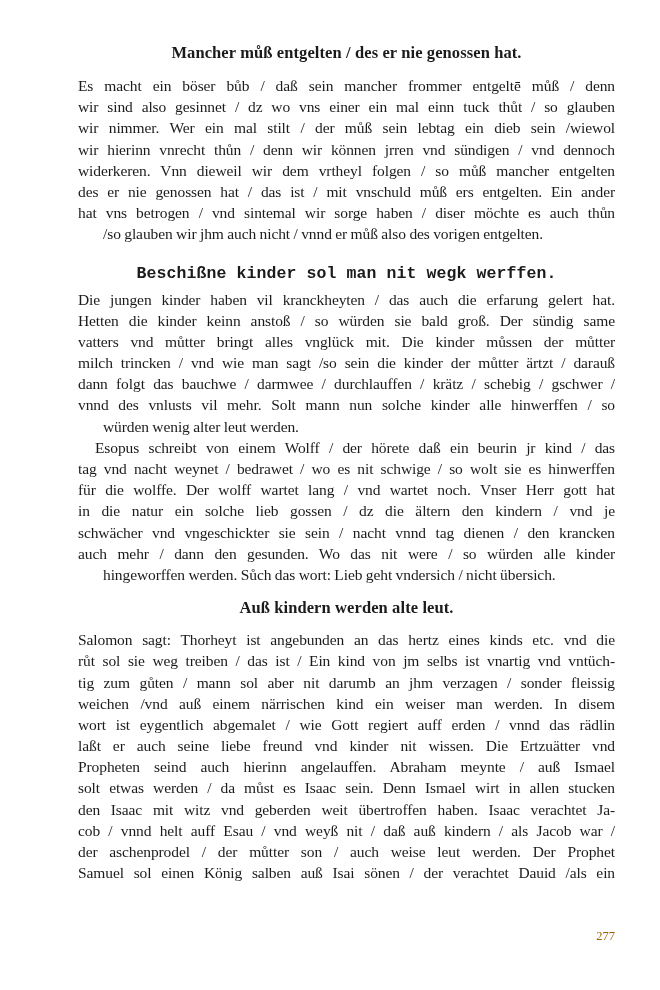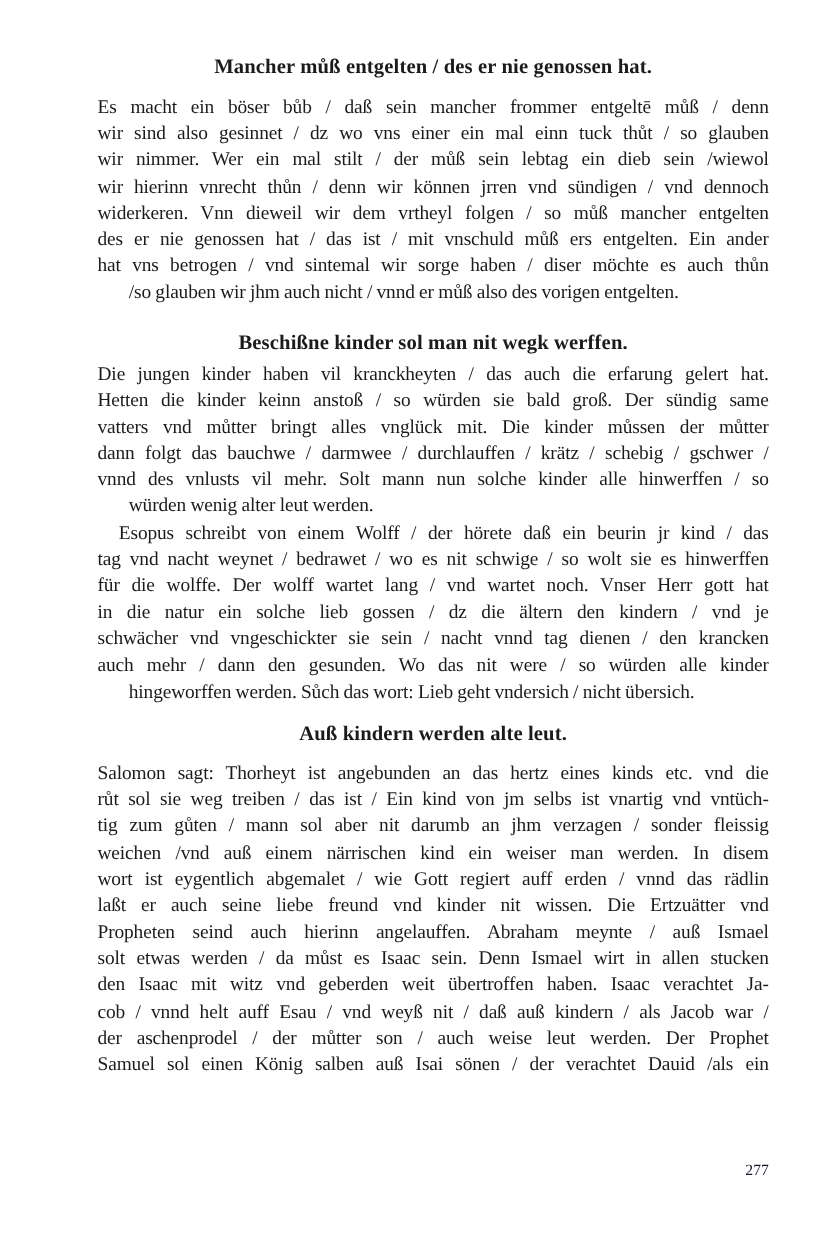--- a/index.html
+++ b/index.html
@@ -24,21 +24,21 @@
   }
   .heading {
     font-size: 16.5px;
     line-height: 17px;
     font-weight: bold;
     text-align: center;
     margin: 0;
     letter-spacing: 0.1px;
   }
   .sec:nth-child(1) .heading { margin: 44px 0 14px 0; }
-  .sec:nth-child(2) .heading { margin: 20px 0 7px 0; }
+  .sec:nth-child(2) .heading { margin: 20px 0 7px 0; font-family: Liberation Mono, monospace; }
   .sec:nth-child(3) .heading { margin: 14px 0 13px 0; }
   .para {
     margin: 0;
   }
   .line {
     font-size: 15.5px;
     height: 21.2px;
     line-height: 21.2px;
     text-align: justify;
     text-align-last: justify;
@@ -54,21 +54,21 @@
     text-indent: 17px;
   }
   .pagenum {
     position: absolute;
     top: 929px;
     left: 78px;
     width: 537px;
     text-align: right;
     font-size: 12.5px;
     line-height: 14px;
-    color: #0f172a;
+    color: #a16207;
   }
 </style>
 </head>
 <body>
 
 <div class="page">
   <div class="column">
     <div>
   <section class="sec">
     <h2 class="heading">Mancher můß entgelten / des er nie genossen hat.</h2>
@@ -83,20 +83,21 @@
             <div class="line last">/so glauben wir jhm auch nicht / vnnd er můß also des vorigen entgelten.</div>
           </div>
         </section>
 
   <section class="sec">
     <h2 class="heading">Beschißne kinder sol man nit wegk werffen.</h2>
   <div class="para">
             <div class="line">Die jungen kinder haben vil kranckheyten / das auch die erfarung gelert hat.</div>
             <div class="line">Hetten die kinder keinn anstoß / so würden sie bald groß. Der sündig same</div>
             <div class="line">vatters vnd můtter bringt alles vnglück mit. Die kinder můssen der můtter</div>
+            <div class="line">milch trincken / vnd wie man sagt /so sein die kinder der můtter ärtzt / darauß</div>
             <div class="line">dann folgt das bauchwe / darmwee / durchlauffen / krätz / schebig / gschwer /</div>
             <div class="line">vnnd des vnlusts vil mehr. Solt mann nun solche kinder alle hinwerffen / so</div>
             <div class="line last">würden wenig alter leut werden.</div>
           </div>
           <div class="para">
             <div class="line indent">Esopus schreibt von einem Wolff / der hörete daß ein beurin jr kind / das</div>
             <div class="line">tag vnd nacht weynet / bedrawet / wo es nit schwige / so wolt sie es hinwerffen</div>
             <div class="line">für die wolffe. Der wolff wartet lang / vnd wartet noch. Vnser Herr gott hat</div>
             <div class="line">in die natur ein solche lieb gossen / dz die ältern den kindern / vnd je</div>
             <div class="line">schwächer vnd vngeschickter sie sein / nacht vnnd tag dienen / den krancken</div>

